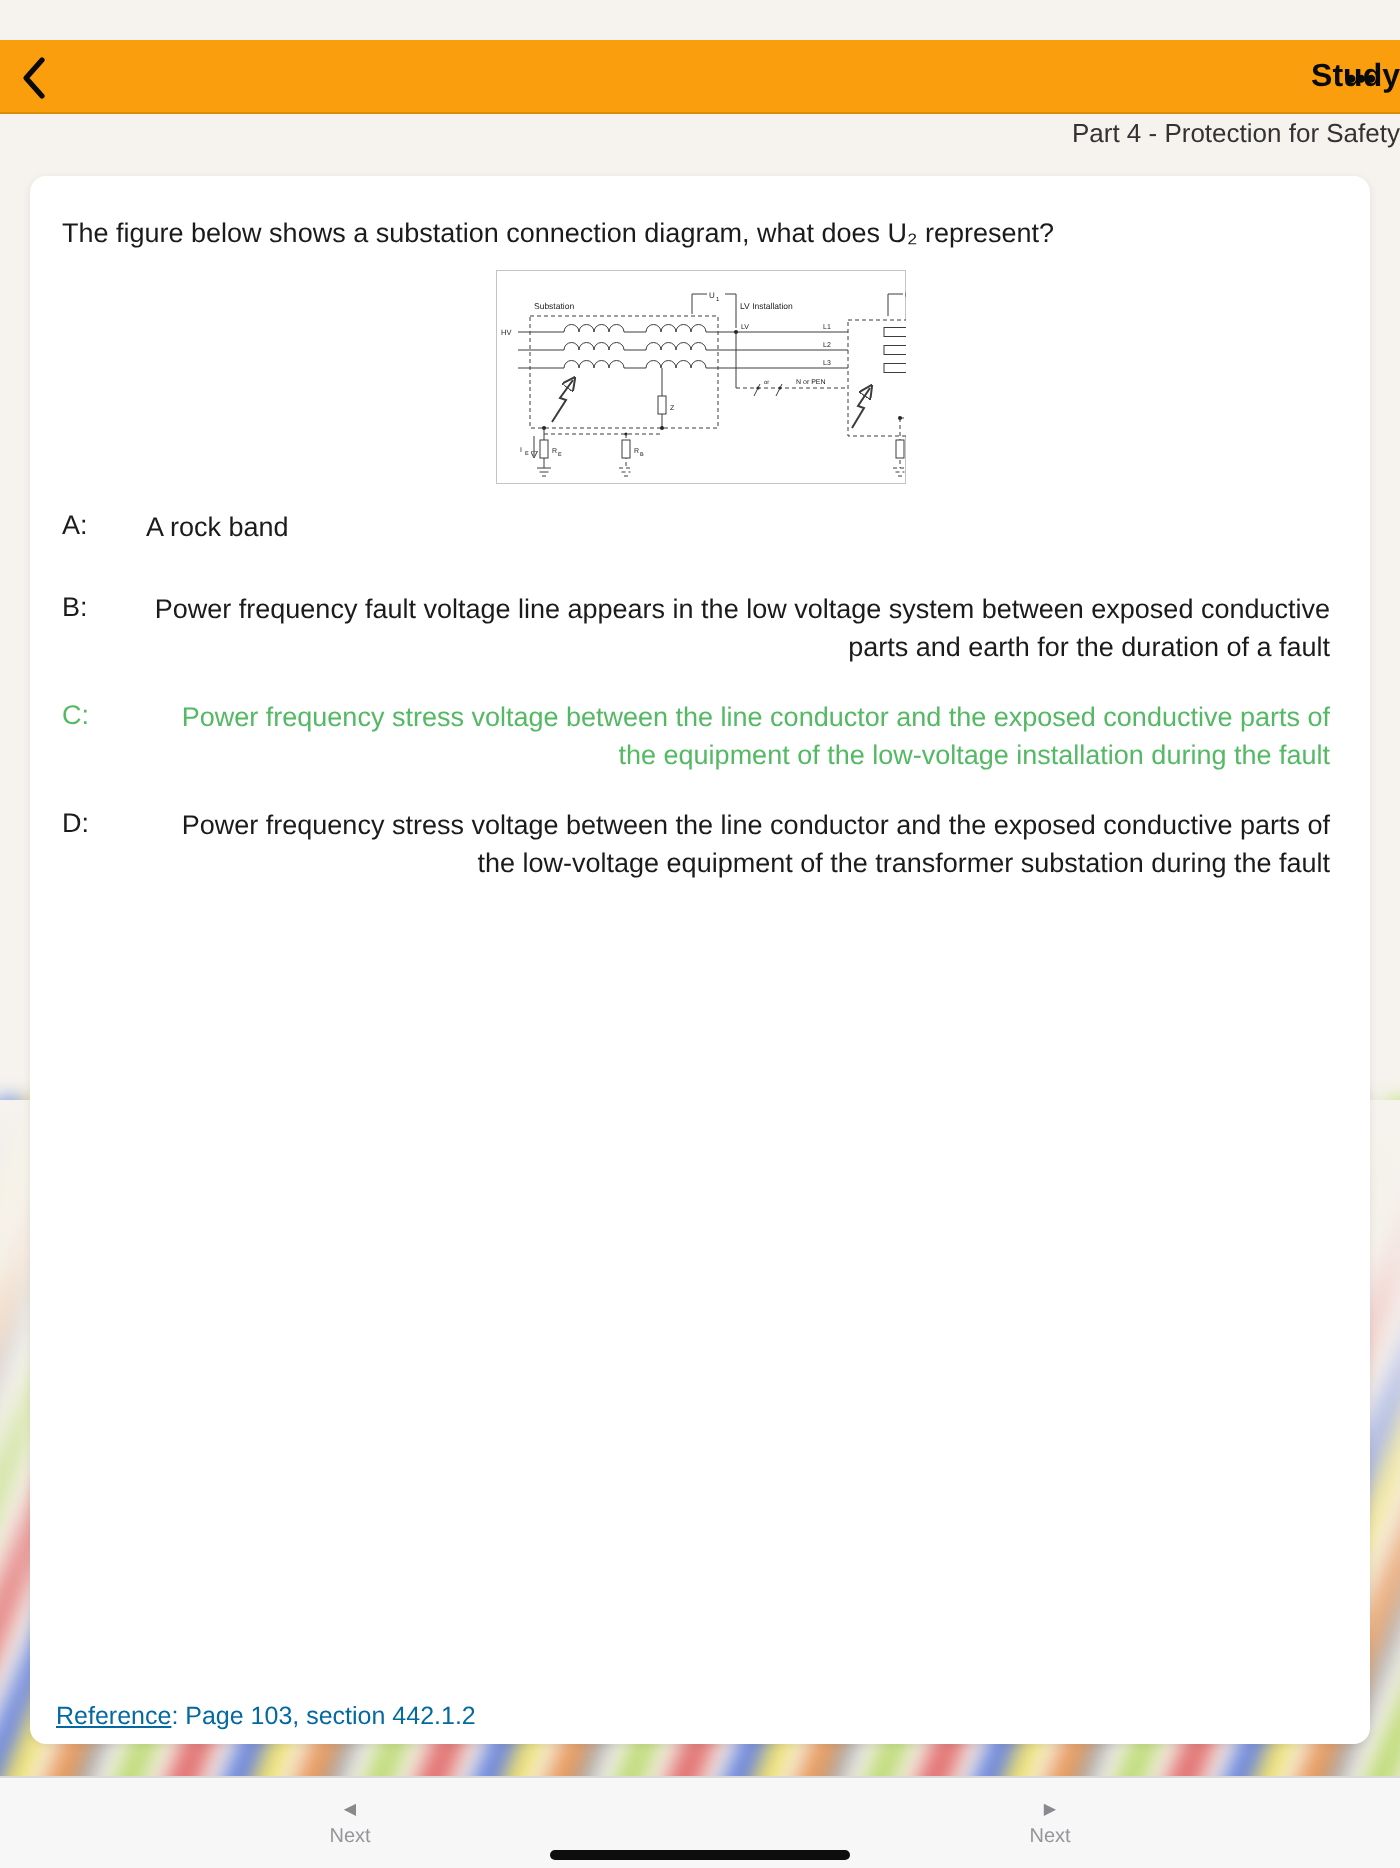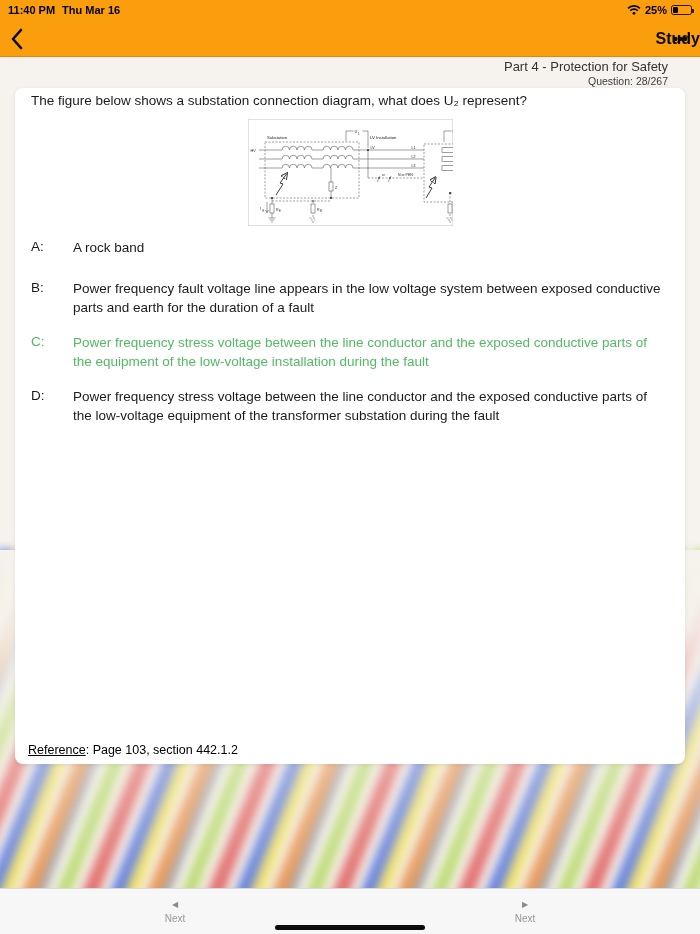--- a/index.html
+++ b/index.html
@@ -31,40 +31,40 @@
   .navbar { position:absolute; top:20px; left:0; right:0; height:37px; background:#fa9e0d;
     display:flex; align-items:center; justify-content:flex-end; z-index:5;
     box-shadow:inset 0 -1px 0 rgba(0,0,0,.12); }
   .nav-title { font-size:16px; font-weight:bold; color:#0a0a0a; }
   .nav-back { position:absolute; left:10px; top:6px; width:30px; height:26px; background:none; border:none;
     display:flex; align-items:center; cursor:pointer; }
   .nav-more { position:absolute; right:12px; top:6px; background:none; border:none; font-size:14px;
     font-weight:bold; color:#0a0a0a; letter-spacing:0px; cursor:pointer; height:26px; }
 
   
-  .subheader { position:absolute; top:59px; left:0; right:0; text-align:right; padding-right:32px; z-index:2; }
+  .subheader { position:absolute; top:59px; left:0; right:0; text-align:right; padding-right:0; z-index:2; }
   .sub-title { font-size:13px; color:#333; }
   .sub-counter { font-size:10.5px; color:#3c3c43; margin-top:1px; }
 
   
-  .card { position:absolute; top:88px; left:15px; width:670px; height:676px; background:#fff;
-    border-radius:8px; box-shadow:0 1px 4px rgba(0,0,0,.08); z-index:2; padding:4px 16px; }
+  .card { position:absolute; top:88px; left:15px; width:670px; height:784px; background:#fff;
+    border-radius:8px; box-shadow:0 1px 4px rgba(0,0,0,.08); z-index:2; padding:20px 16px; }
   .question { font-size:13.5px; color:#1b1b1d; line-height:1.35; }
 
   .figure-wrap { width:205px; margin:9px auto 10px auto; }
   .figure-wrap svg { display:block; width:205px; height:107px; }
 
   .options { margin-top:13px; }
   .option { display:flex; margin-bottom:16px; cursor:pointer; }
   .option-label { width:42px; flex:0 0 42px; font-size:13.5px; color:#1b1b1d; }
-  .option-text { font-size:13.5px; color:#1b1b1d; line-height:1.4; padding-right:4px; }
+  .option-text { font-size:13.5px; color:#1b1b1d; line-height:1.4; padding-right:4px;text-align:right; }
   .option.single { margin-bottom:22px; }
   .option.correct .option-label, .option.correct .option-text { color:#53b963; }
 
-  .reference { position:absolute; left:13px; bottom:7px; font-size:12.5px; color:#000000; }
+  .reference { position:absolute; left:13px; bottom:7px; font-size:12.5px; color:#0369a1; }
   .reference .ref-label { text-decoration:underline; }
 
   
   .toolbar { position:absolute; left:0; right:0; bottom:0; height:46px; background:#f7f7f7;
     border-top:1px solid #d9d9d9; display:flex; z-index:6; }
   .tool-item { flex:1; display:flex; flex-direction:column; align-items:center; justify-content:center;
     gap:3px; background:none; border:none; cursor:pointer; padding-top:2px; }
   .tool-icon { font-size:8px; color:#8a8a8e; line-height:8px; height:9px; }
   .tool-label { font-size:10px; color:#96969a; }
   .home-indicator { position:absolute; left:50%; transform:translateX(-50%); bottom:4px; width:150px;
@@ -79,54 +79,35 @@
   .dg .bolt { stroke-width:2; }
 </style>
 </head>
 <body>
 
 <div class="screen">
 
   <div class="bg-stripes"></div>
   <div class="bg-fade"></div>
 
-  <div class="statusbar">
-    <div class="sb-left">
-      <span>11:40 PM</span>
-      <span>Thu Mar 16</span>
-    </div>
-    <div class="sb-right">
-      <svg width="14" height="10" viewBox="0 0 14 10">
-        <path d="M1 3.4 A8.5 8.5 0 0 1 13 3.4" stroke="#000" stroke-width="1.6" fill="none"></path>
-        <path d="M3.2 5.7 A5.4 5.4 0 0 1 10.8 5.7" stroke="#000" stroke-width="1.6" fill="none"></path>
-        <circle cx="7" cy="8.3" r="1.4" fill="#000"></circle>
-      </svg>
-      <span>25%</span>
-      <span class="battery">
-        <span class="fill"></span>
-        <span class="nub"></span>
-      </span>
-    </div>
-  </div>
 
   <div class="navbar">
     <button class="nav-back">
       <svg width="13" height="22" viewBox="0 0 13 22">
         <polyline points="11,2 3,11 11,20" stroke="#0a0a0a" stroke-width="2.6" fill="none" stroke-linecap="round" stroke-linejoin="round"></polyline>
       </svg>
     </button>
     <div class="nav-title">Study</div>
     <button class="nav-more">
       <span>•••</span>
     </button>
   </div>
 
   <div class="subheader">
     <div class="sub-title">Part 4 - Protection for Safety</div>
-    <div class="sub-counter">Question: 28/267</div>
   </div>
 
   <div class="card">
     <div class="question">The figure below shows a substation connection diagram, what does U₂ represent?</div>
 
     <div class="figure-wrap">
       <svg class="dg" viewBox="0 0 410 214">
         <rect x="0.5" y="0.5" width="409" height="213" fill="#fff" stroke="#c4c4c4"></rect>
         <defs>
           <marker id="arr" markerWidth="7" markerHeight="7" refX="5" refY="3.5" orient="auto">

